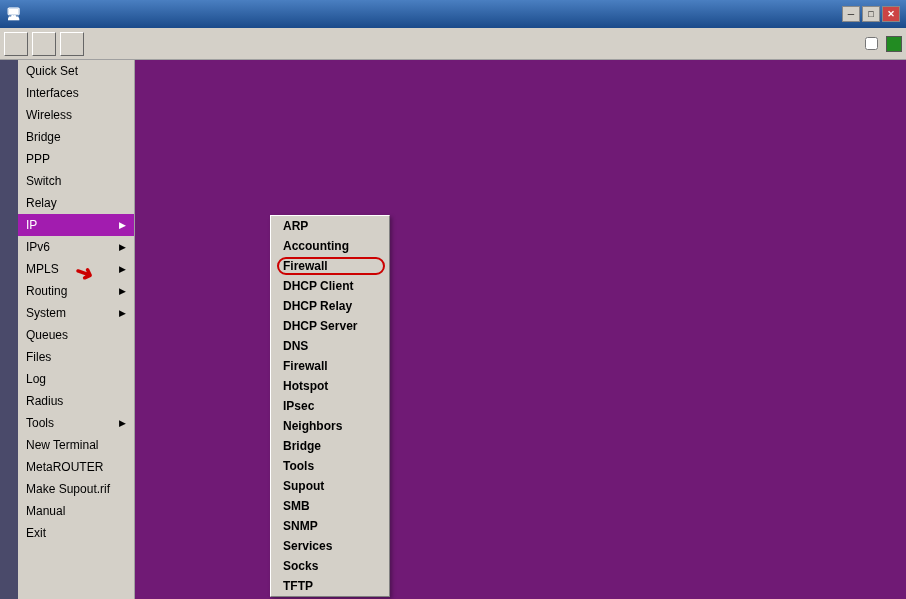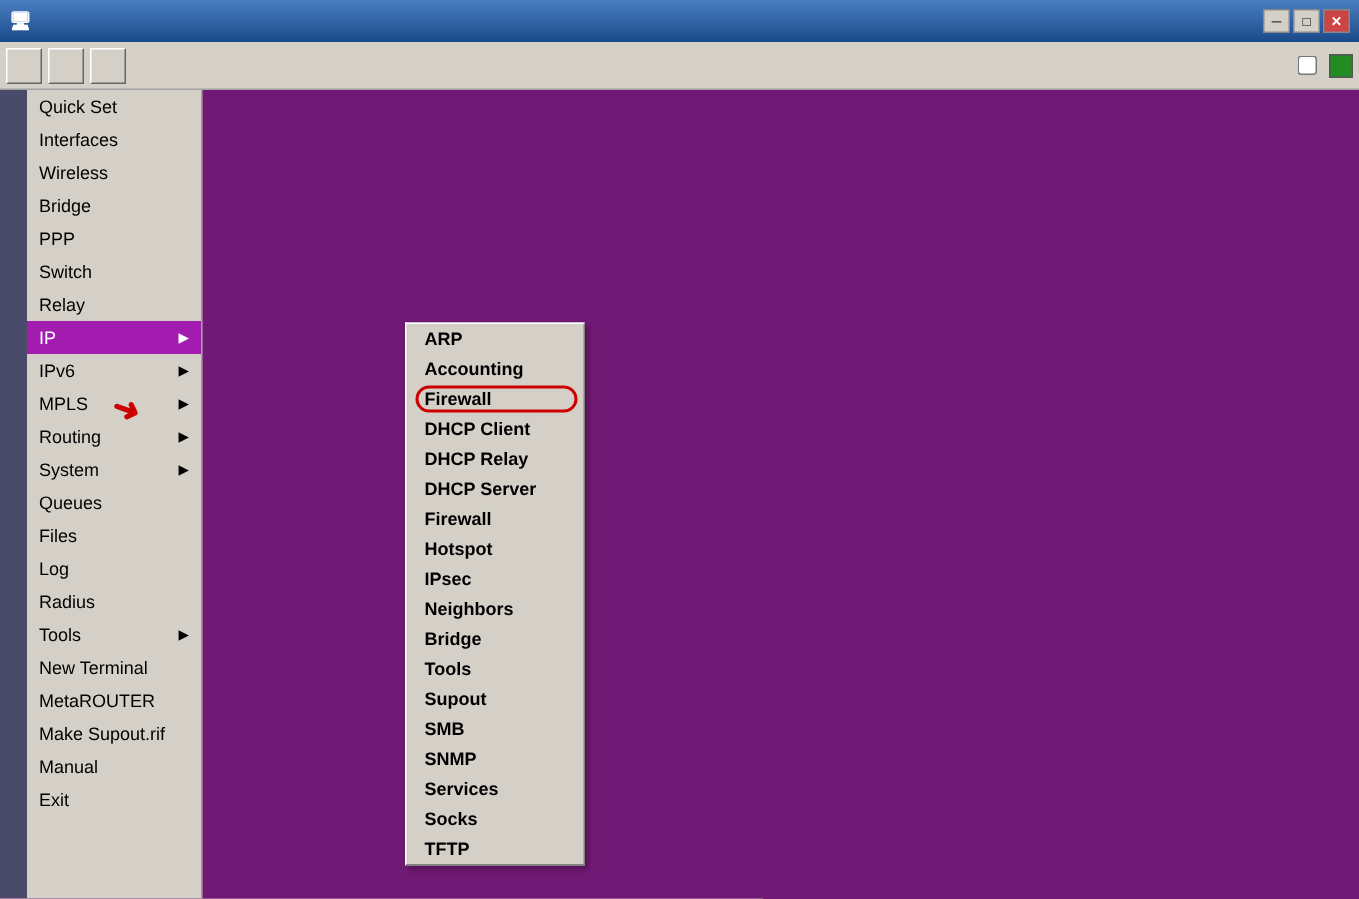--- a/index.html
+++ b/index.html
@@ -321,20 +321,21 @@
   <div class="content">
 
     <div class="dropdown-menu">
 
     <div class="dropdown-item"><span>ARP</span></div>
         <div class="dropdown-item"><span>Accounting</span></div>
         <div class="dropdown-item circled"><span>Firewall</span><div class="circle-overlay"></div></div>
         <div class="dropdown-item"><span>DHCP Client</span></div>
         <div class="dropdown-item"><span>DHCP Relay</span></div>
         <div class="dropdown-item"><span>DHCP Server</span></div>
+        <div class="dropdown-item"><span>DNS</span></div>
         <div class="dropdown-item"><span>Firewall</span></div>
         <div class="dropdown-item"><span>Hotspot</span></div>
         <div class="dropdown-item"><span>IPsec</span></div>
         <div class="dropdown-item"><span>Neighbors</span></div>
         <div class="dropdown-item"><span>Bridge</span></div>
         <div class="dropdown-item"><span>Tools</span></div>
         <div class="dropdown-item"><span>Supout</span></div>
         <div class="dropdown-item"><span>SMB</span></div>
         <div class="dropdown-item"><span>SNMP</span></div>
         <div class="dropdown-item"><span>Services</span></div>

